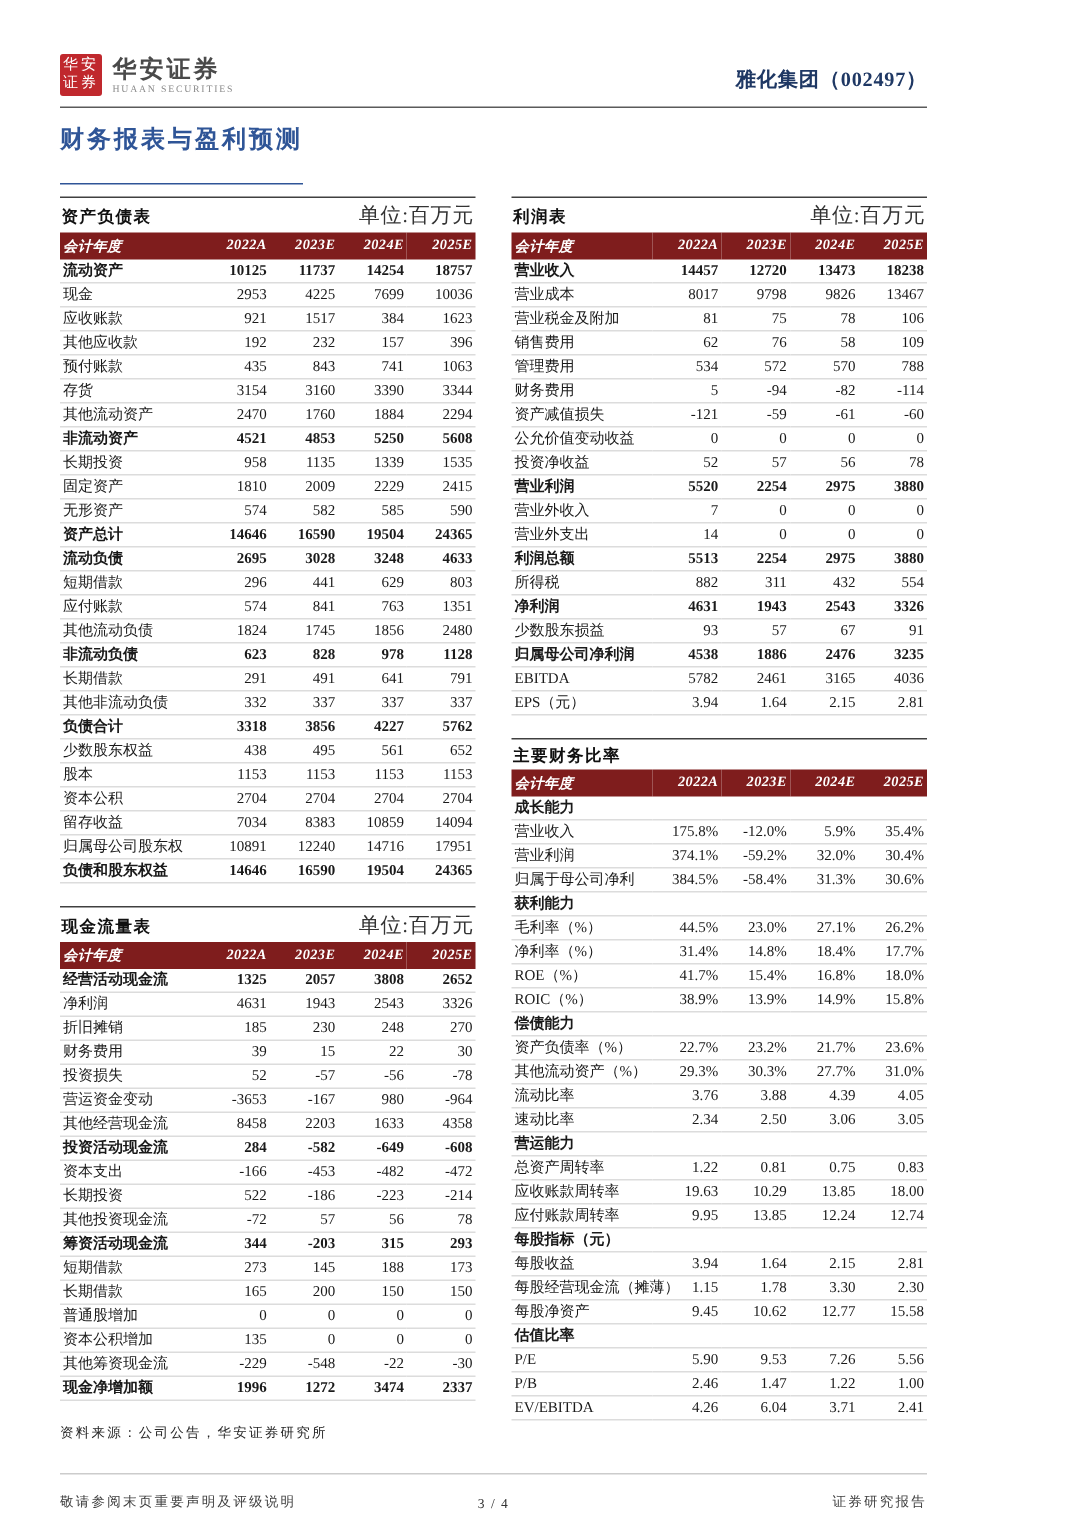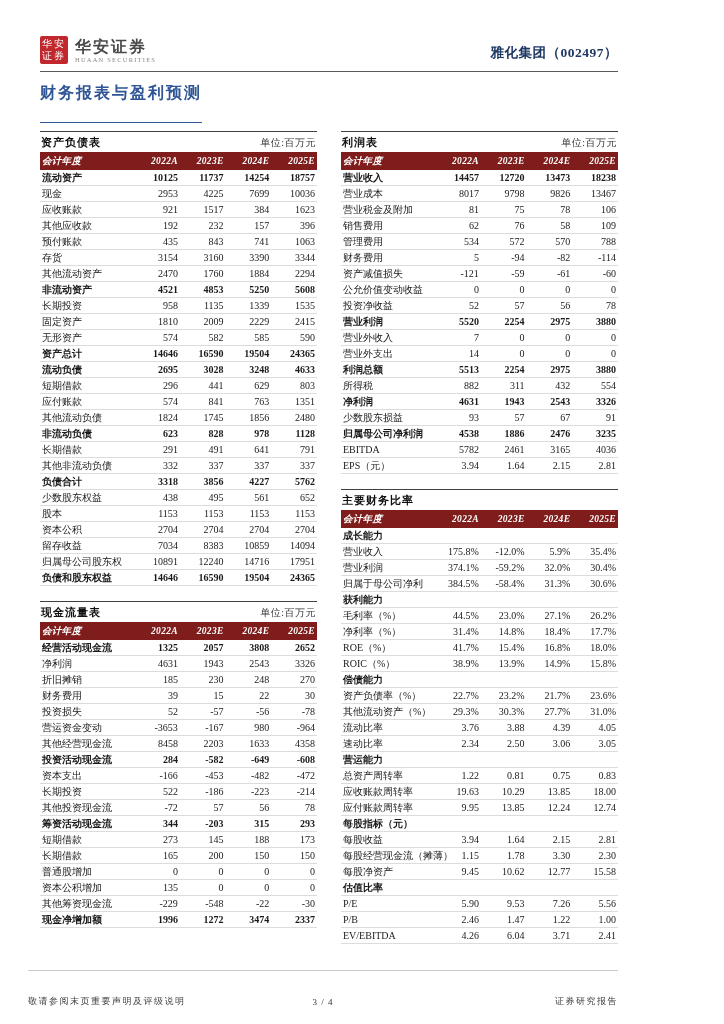--- a/index.html
+++ b/index.html
@@ -31,42 +31,42 @@
     letter-spacing:2px; margin:11px 0 0; padding-bottom:18px; border-bottom:1.5px solid #2f5597;
   }
 
   
   .columns { display:grid; grid-template-columns:1fr 1fr; column-gap:24px; margin-top:8px; align-items:start; }
 
   
   .tbl { margin-bottom:15px; }
   .tbl-cap { display:flex; justify-content:space-between; align-items:baseline; border-top:1px solid #404040; padding:3px 1px 2px; }
   .tbl-title { font-weight:bold; font-size:11px; letter-spacing:1px; color:#111; }
-  .tbl-unit { font-size:10px; color:#333; letter-spacing:0.5px; }
+  .tbl-unit { font-size:14px; color:#333; letter-spacing:0.5px; }
   table { width:100%; border-collapse:collapse; table-layout:fixed; }
   thead th {
     background:#7f1d1d; color:#ffffff; font-style:italic; font-weight:bold;
     font-size:9.5px; text-align:right; padding:2.5px 2px; letter-spacing:0.3px;
   }
   thead th:first-child { text-align:left; width:34%; }
   tbody td {
     font-size:10px; text-align:right; padding:1px 2px;
     border-bottom:1px solid #dcdcdc; line-height:13px;
   }
   tbody td:first-child { text-align:left; white-space:nowrap; overflow:visible; }
   tr.b td { font-weight:bold; }
 
   .source-note { font-size:9px; letter-spacing:1.5px; color:#262626; margin-top:3px; }
 
   
   .footer {
-    position:absolute; left:28px; right:40px; bottom:16px;
+    position:absolute; left:40px; right:40px; bottom:16px;
     display:flex; align-items:center;
     font-size:9px; color:#404040;
-    border-top:1px solid #cccccc; padding-top:24px;
+    border-top:1px solid #cccccc; padding-top:12px;
   }
   .footer > span { flex:1; }
   .footer .l { letter-spacing:1.5px; }
   .footer .c { text-align:center; letter-spacing:1px; color:#333; }
   .footer .r { text-align:right; letter-spacing:1.5px; }
 </style>
 </head>
 <body>
 
 <div class="page">
@@ -430,20 +430,21 @@
                 <td>现金净增加额</td>
                 <td>1996</td>
                 <td>1272</td>
                 <td>3474</td>
                 <td>2337</td>
               </tr>
             </tbody>
           </table>
       </section>
 
+      <div class="source-note">资料来源：公司公告，华安证券研究所</div>
     </div>
 
     <div class="col">
       <section class="tbl">
         <div class="tbl-cap">
           <span class="tbl-title">利润表</span>
           <span class="tbl-unit">单位:百万元</span>
         </div>
         <table>
             <thead>

